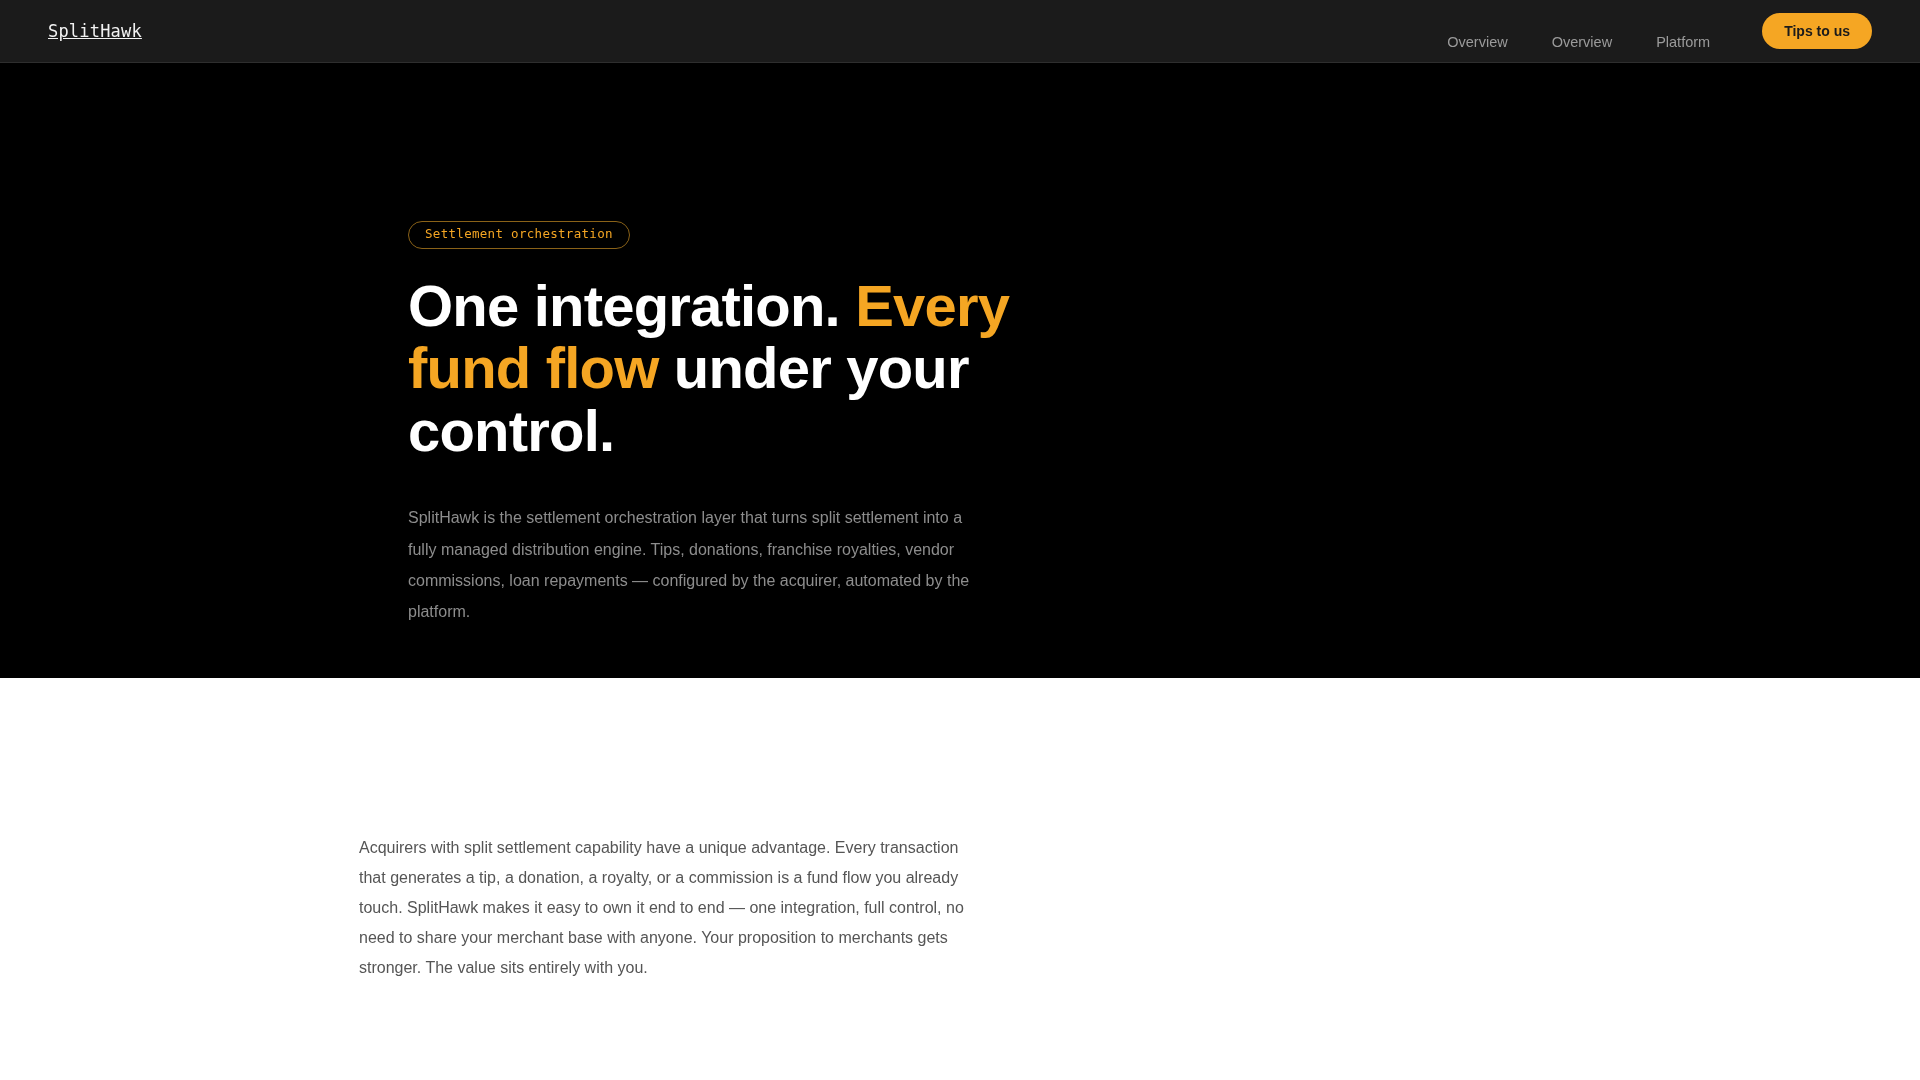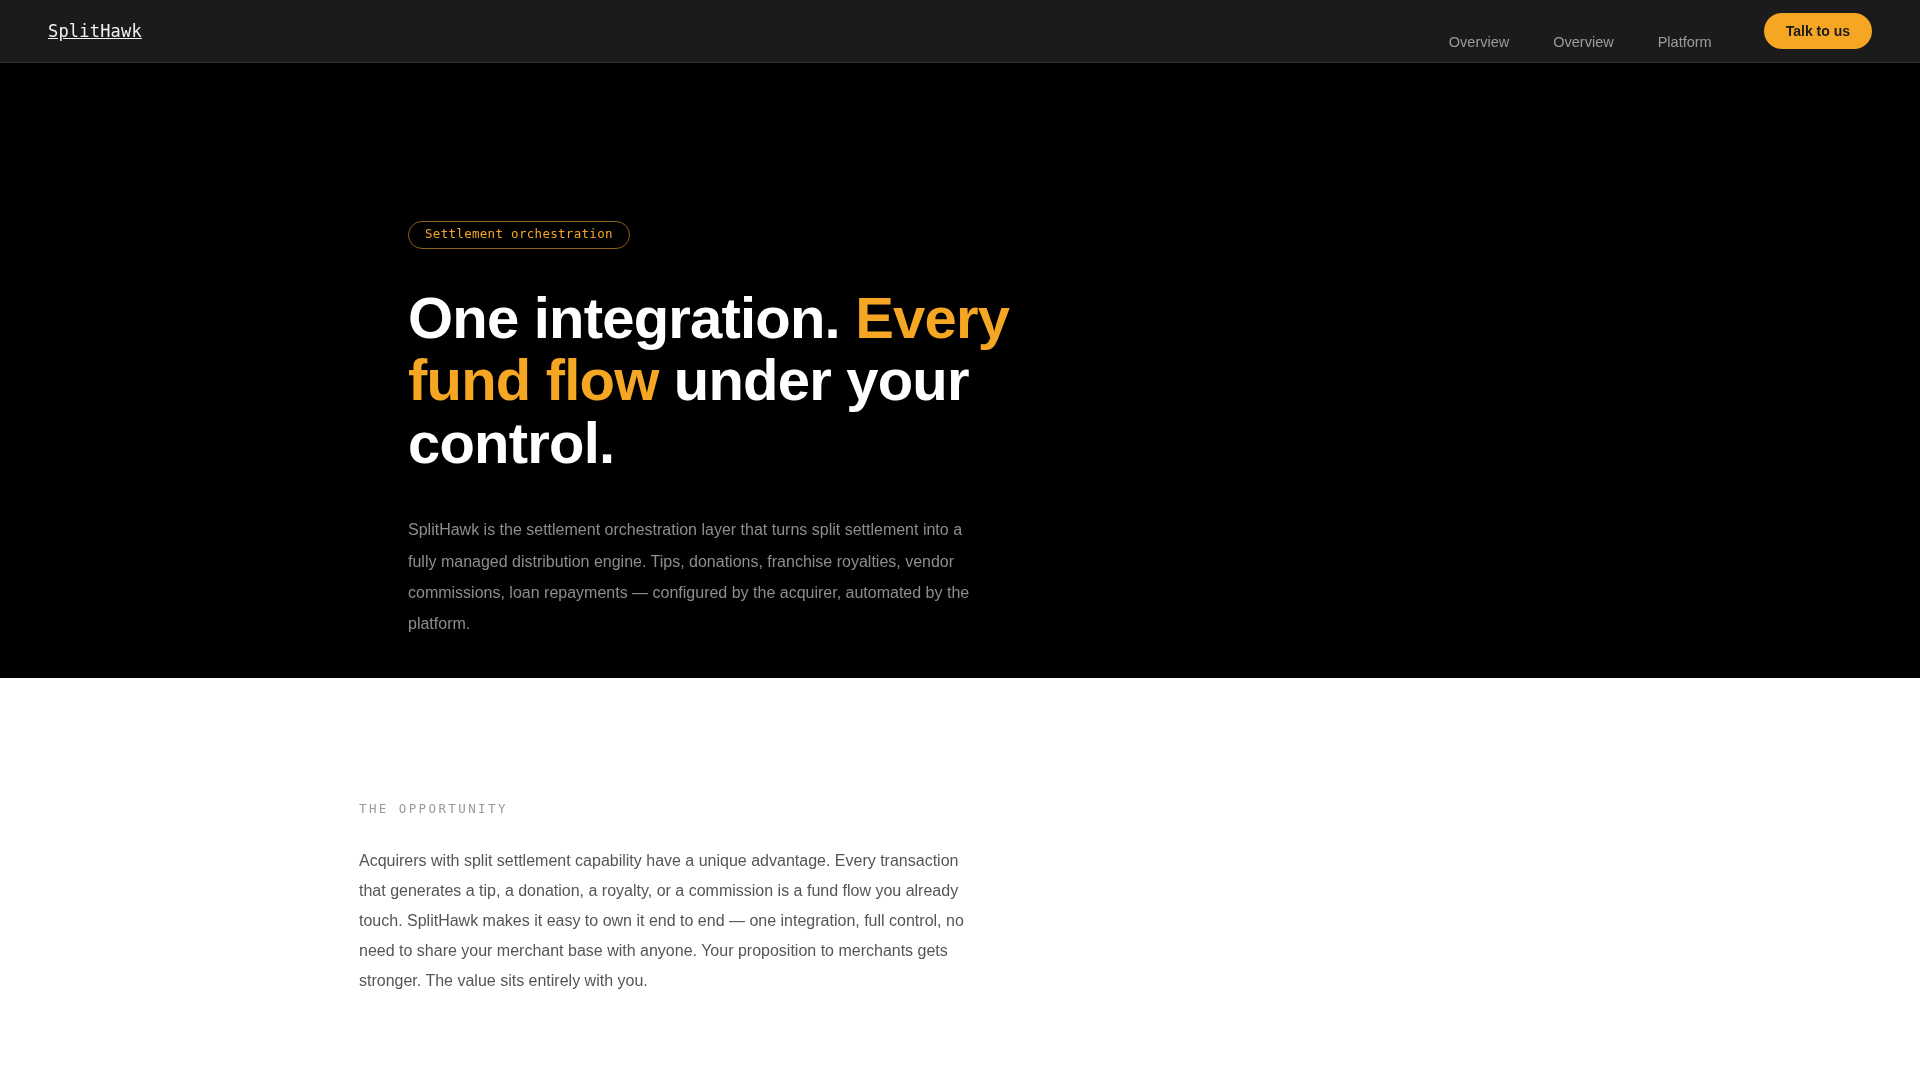--- a/index.html
+++ b/index.html
@@ -90,21 +90,21 @@
     font-family: "DejaVu Sans Mono", "Liberation Mono", monospace;
     font-size: 12.5px;
     color: #f5a623;
     letter-spacing: 0.3px;
     line-height: 1;
     white-space: nowrap;
     background: transparent;
   }
 
   .hero-title {
-    margin-top: 38px;
+    margin-top: 26px;
     font-size: 58px;
     line-height: 1.08;
     font-weight: 700;
     color: #ffffff;
     letter-spacing: -0.8px;
     max-width: 690px;
   }
 
   .hero-title .accent { color: #f5a623; }
 
@@ -162,32 +162,31 @@
 </head>
 <body>
 
 <header class="site-header">
   <a class="brand" href="#">SplitHawk</a>
 
   <nav class="nav">
     <a class="nav-link" href="#">Overview</a>
     <a class="nav-link" href="#">Overview</a>
     <a class="nav-link" href="#">Platform</a>
-    <button class="cta-button">Talk to us</button>
+    <button class="cta-button">Tips to us</button>
   </nav>
 </header>
 
 <section class="hero">
   <div class="hero-inner">
     <div class="eyebrow-pill">Settlement orchestration</div>
 
     <h1 class="hero-title"><span>One integration. </span><span class="accent">Every fund flow</span><span> under your control.</span></h1>
 
     <p class="hero-sub">SplitHawk is the settlement orchestration layer that turns split settlement into a fully managed distribution engine. Tips, donations, franchise royalties, vendor commissions, loan repayments — configured by the acquirer, automated by the platform.</p>
   </div>
 </section>
 
 <section class="section-light">
   <div class="section-inner">
-    <div class="section-eyebrow">THE OPPORTUNITY</div>
     <p class="section-body">Acquirers with split settlement capability have a unique advantage. Every transaction that generates a tip, a donation, a royalty, or a commission is a fund flow you already touch. SplitHawk makes it easy to own it end to end — one integration, full control, no need to share your merchant base with anyone. Your proposition to merchants gets stronger. The value sits entirely with you.</p>
   </div>
 </section>
 
 </body></html>

